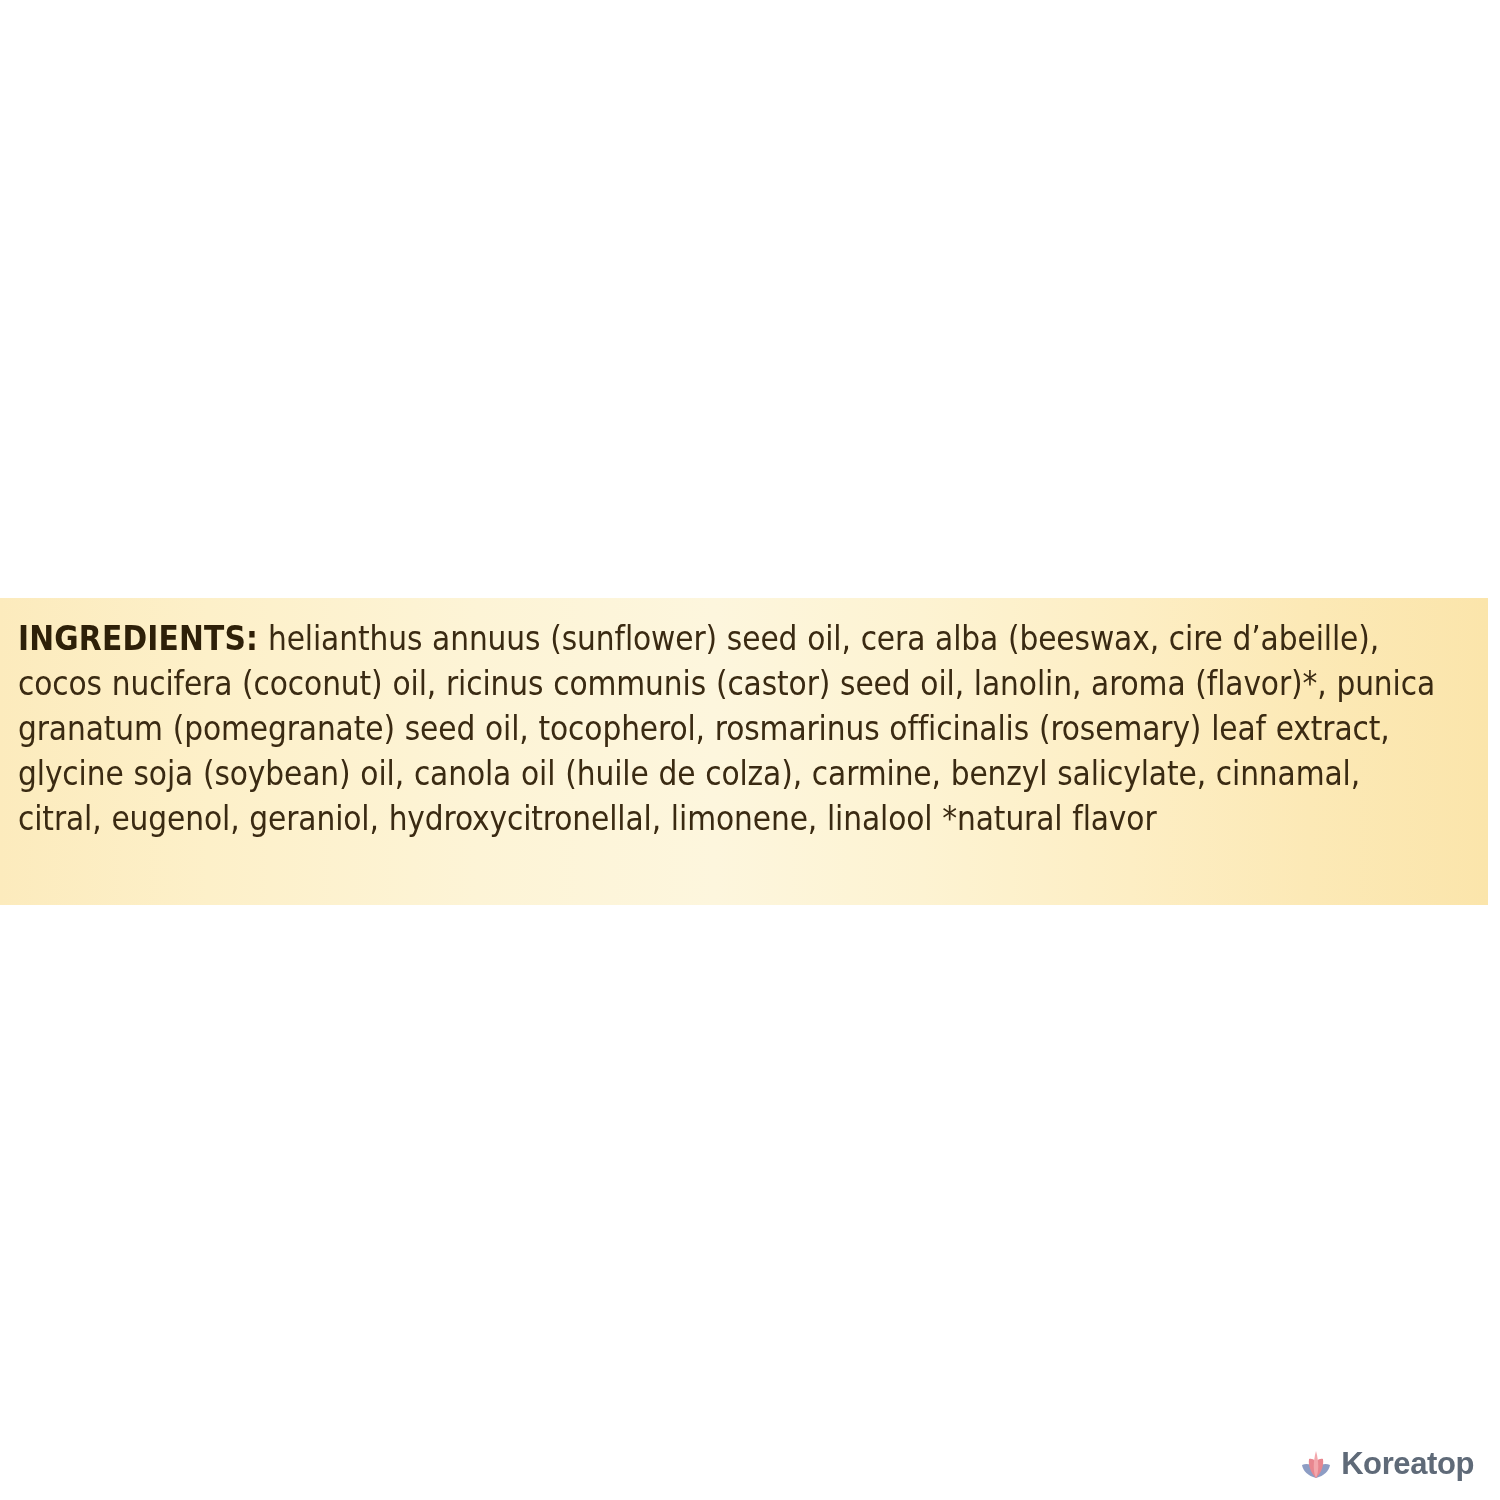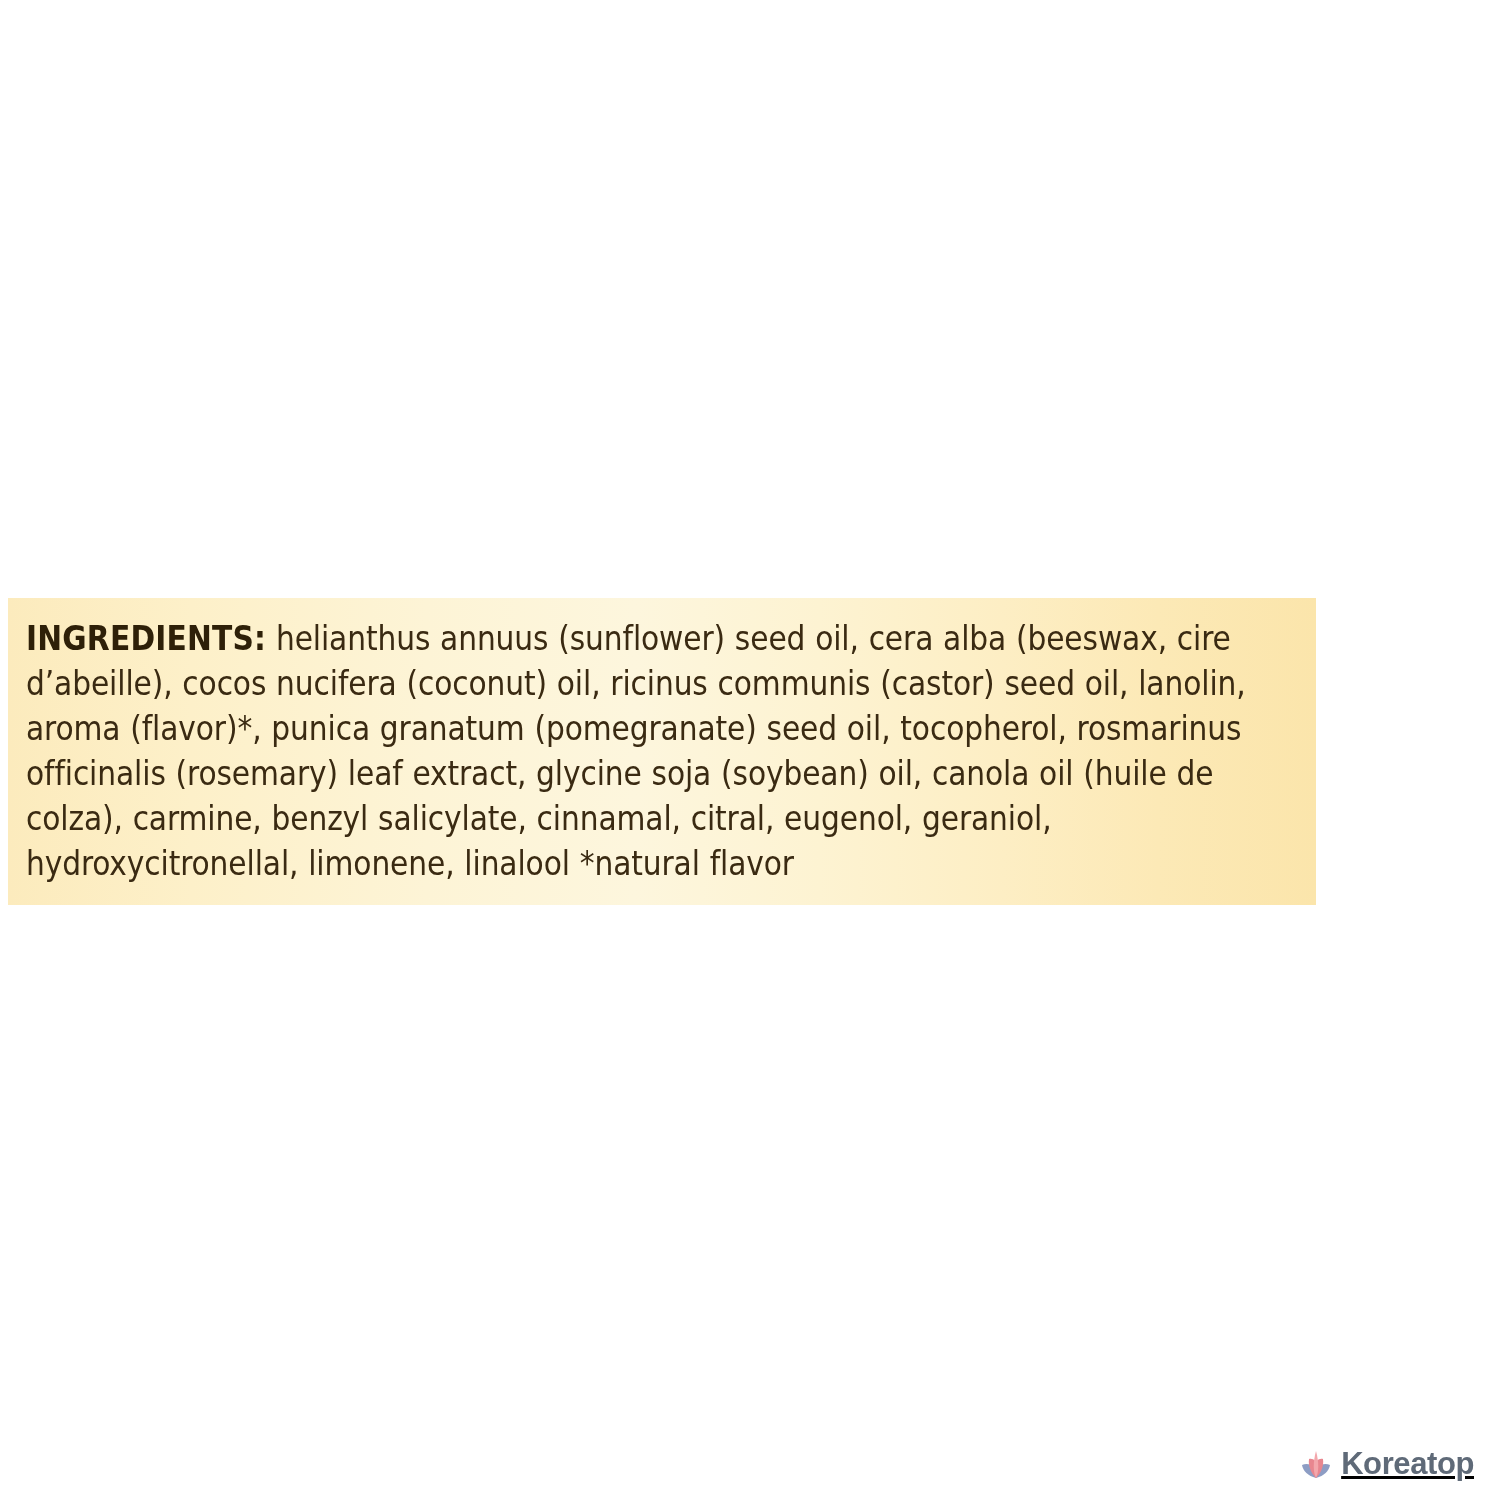--- a/index.html
+++ b/index.html
@@ -10,23 +10,23 @@
   body {
     width: 1500px;
     height: 1500px;
     position: relative;
     font-family: "DejaVu Sans", sans-serif;
     overflow: hidden;
   }
 
   .label-band {
     position: absolute;
-    left: 8px;
+    left: 0;
     top: 598px;
-    width: 1308px;
+    width: 1488px;
     height: 307px;
     background: linear-gradient(to right,
         #fcebbd 0%,
         #fdf0c9 14%,
         #fdf4d6 32%,
         #fdf6dd 48%,
         #fdf3d2 62%,
         #fdeec4 76%,
         #fce9b6 88%,
         #fbe5ab 100%);
@@ -53,21 +53,20 @@
     color: #2e2008;
   }
 
   .watermark {
     position: absolute;
     right: 26px;
     bottom: 18px;
     display: flex;
     align-items: center;
     gap: 8px;
-    text-decoration: underline;
   }
   .watermark .mark-glyph {
     width: 34px;
     height: 34px;
     position: relative;
     flex: 0 0 auto;
   }
   .watermark .mark-glyph svg { display: block; }
   .watermark .mark-text {
     font-family: "Liberation Sans", sans-serif;

